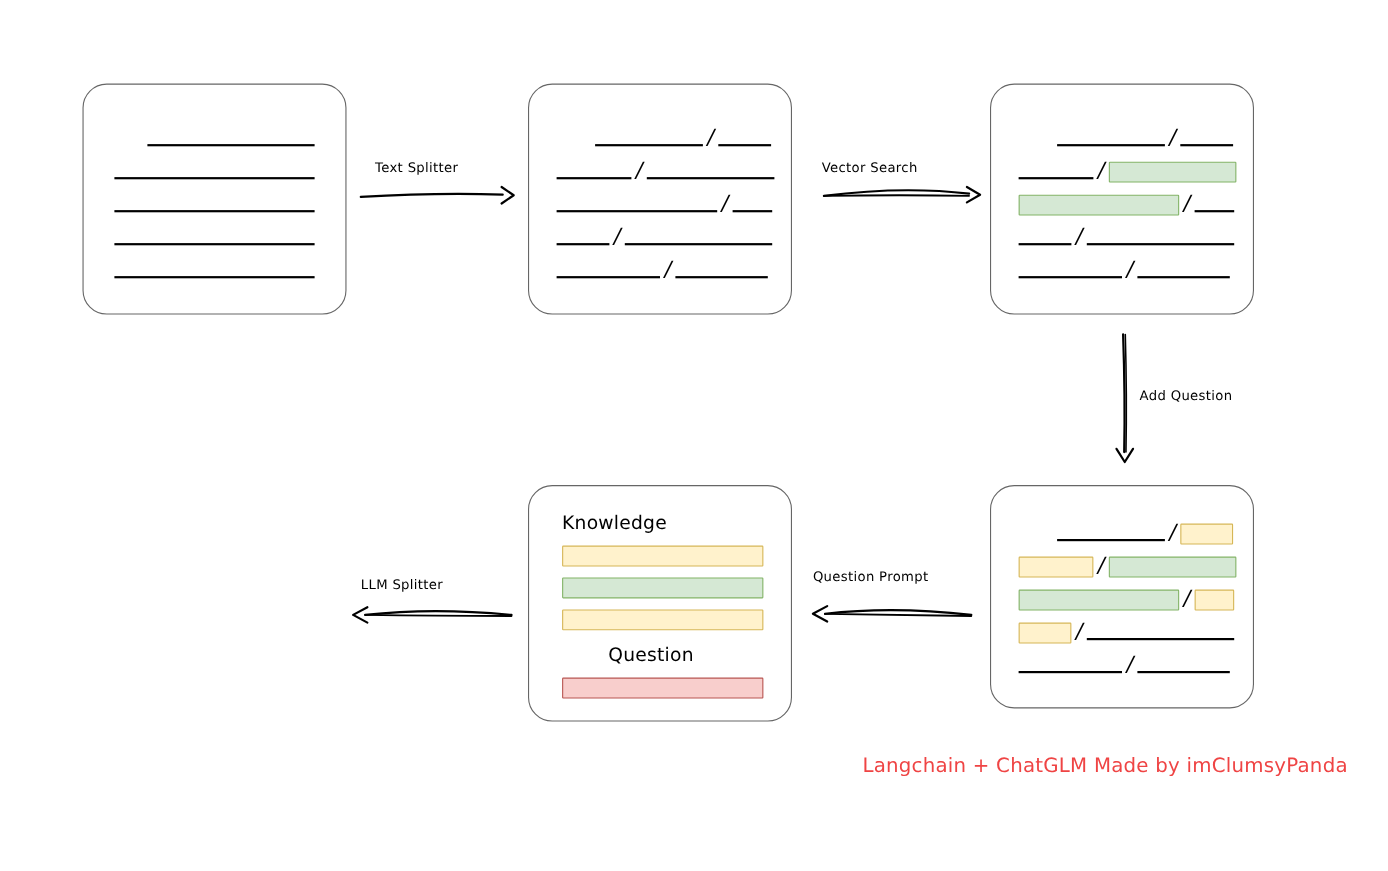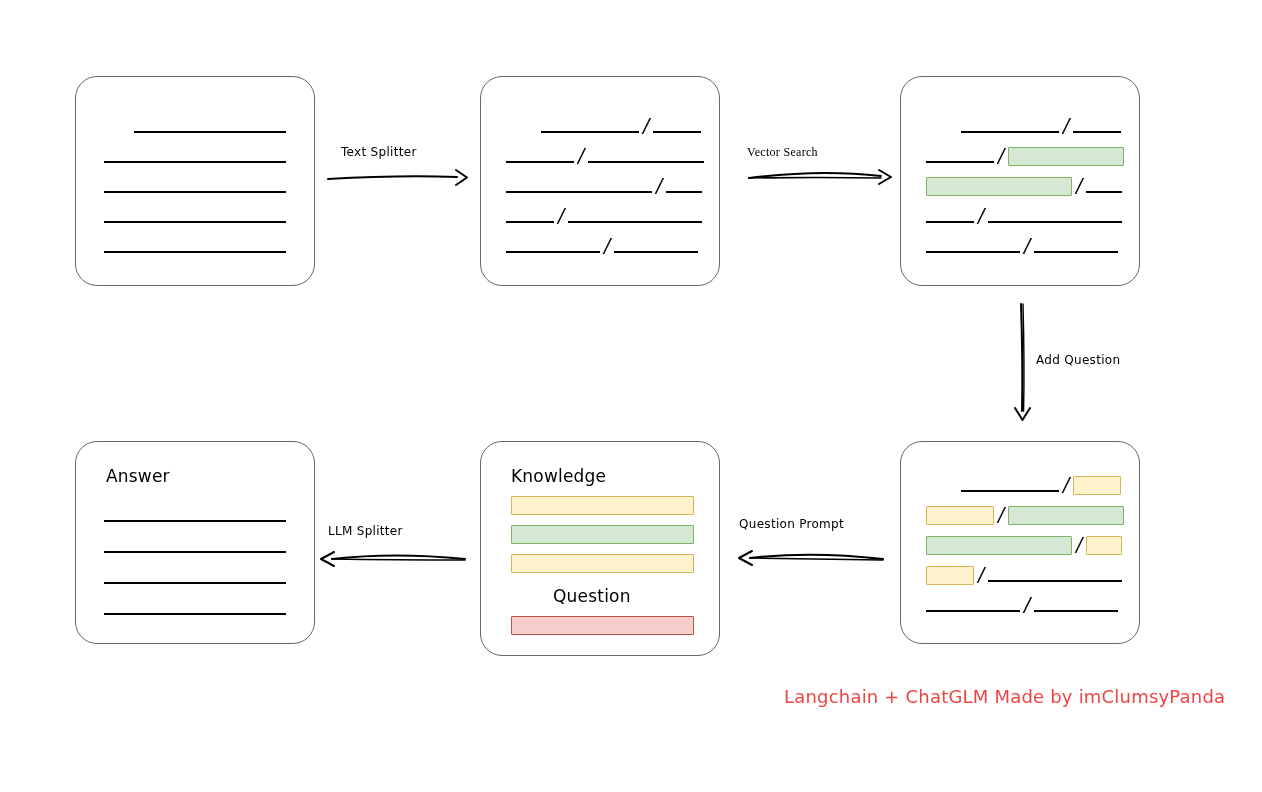--- a/index.html
+++ b/index.html
@@ -155,21 +155,21 @@
           <span class="seg-line" style="width: 134px;"></span>
         </div>
         <div class="row" style="left: 25px; top: 158px;">
           <span class="seg-line" style="width: 94px;"></span>
           <span class="slash">/</span>
           <span class="seg-line" style="width: 84px;"></span>
         </div>
       </div>
   </div>
 
-  <div class="arrow-label" style="left:747px; top:145px;font-family:Liberation Serif, serif;">Vector Search</div>
+  <div class="arrow-label" style="left:747px; top:145px;">Vector Search</div>
   <svg class="arrow" style="left:748px; top:166px;" width="144" height="22" viewBox="0 0 144 22">
     <path d="M1,12 Q72,3 133,10" fill="none" stroke="#000" stroke-width="2" stroke-linecap="round"></path>
     <path d="M1,12 Q72,11 133,12" fill="none" stroke="#000" stroke-width="1.6" stroke-linecap="round"></path>
     <path d="M131,4 L143,11 L131,18" fill="none" stroke="#000" stroke-width="2" stroke-linejoin="round" stroke-linecap="round"></path>
   </svg>
 
   <div class="doc-box" style="left:900px; top:76px; width:240px; height:210px;">
     <div class="rows-host">
         <div class="row" style="left: 60px; top: 38px;">
           <span class="seg-line" style="width: 98px;"></span>
@@ -256,33 +256,16 @@
       </div>
   </div>
 
   <div class="arrow-label" style="left:328px; top:524px;">LLM Splitter</div>
   <svg class="arrow" style="left:320px; top:548px;" width="146" height="22" viewBox="0 0 146 22">
     <path d="M12,11 Q74,4 145,11" fill="none" stroke="#000" stroke-width="2" stroke-linecap="round"></path>
     <path d="M12,11 Q74,12 145,12" fill="none" stroke="#000" stroke-width="1.6" stroke-linecap="round"></path>
     <path d="M14,4 L1,11 L14,18" fill="none" stroke="#000" stroke-width="2" stroke-linejoin="round" stroke-linecap="round"></path>
   </svg>
 
-  <div class="doc-box" style="left:75px; top:441px; width:240px; height:203px;">
-    <div class="box-heading" style="left:30px; top:24px;">Answer</div>
-    <div class="rows-host">
-        <div class="row" style="left: 28px; top: 62px;">
-          <span class="seg-line" style="width: 182px;"></span>
-        </div>
-        <div class="row" style="left: 28px; top: 93px;">
-          <span class="seg-line" style="width: 182px;"></span>
-        </div>
-        <div class="row" style="left: 28px; top: 124px;">
-          <span class="seg-line" style="width: 182px;"></span>
-        </div>
-        <div class="row" style="left: 28px; top: 155px;">
-          <span class="seg-line" style="width: 182px;"></span>
-        </div>
-      </div>
-  </div>
 
   <div class="footer-note" style="left:784px; top:686px;">Langchain + ChatGLM Made by imClumsyPanda</div>
 
 </div>
 
 </body></html>

